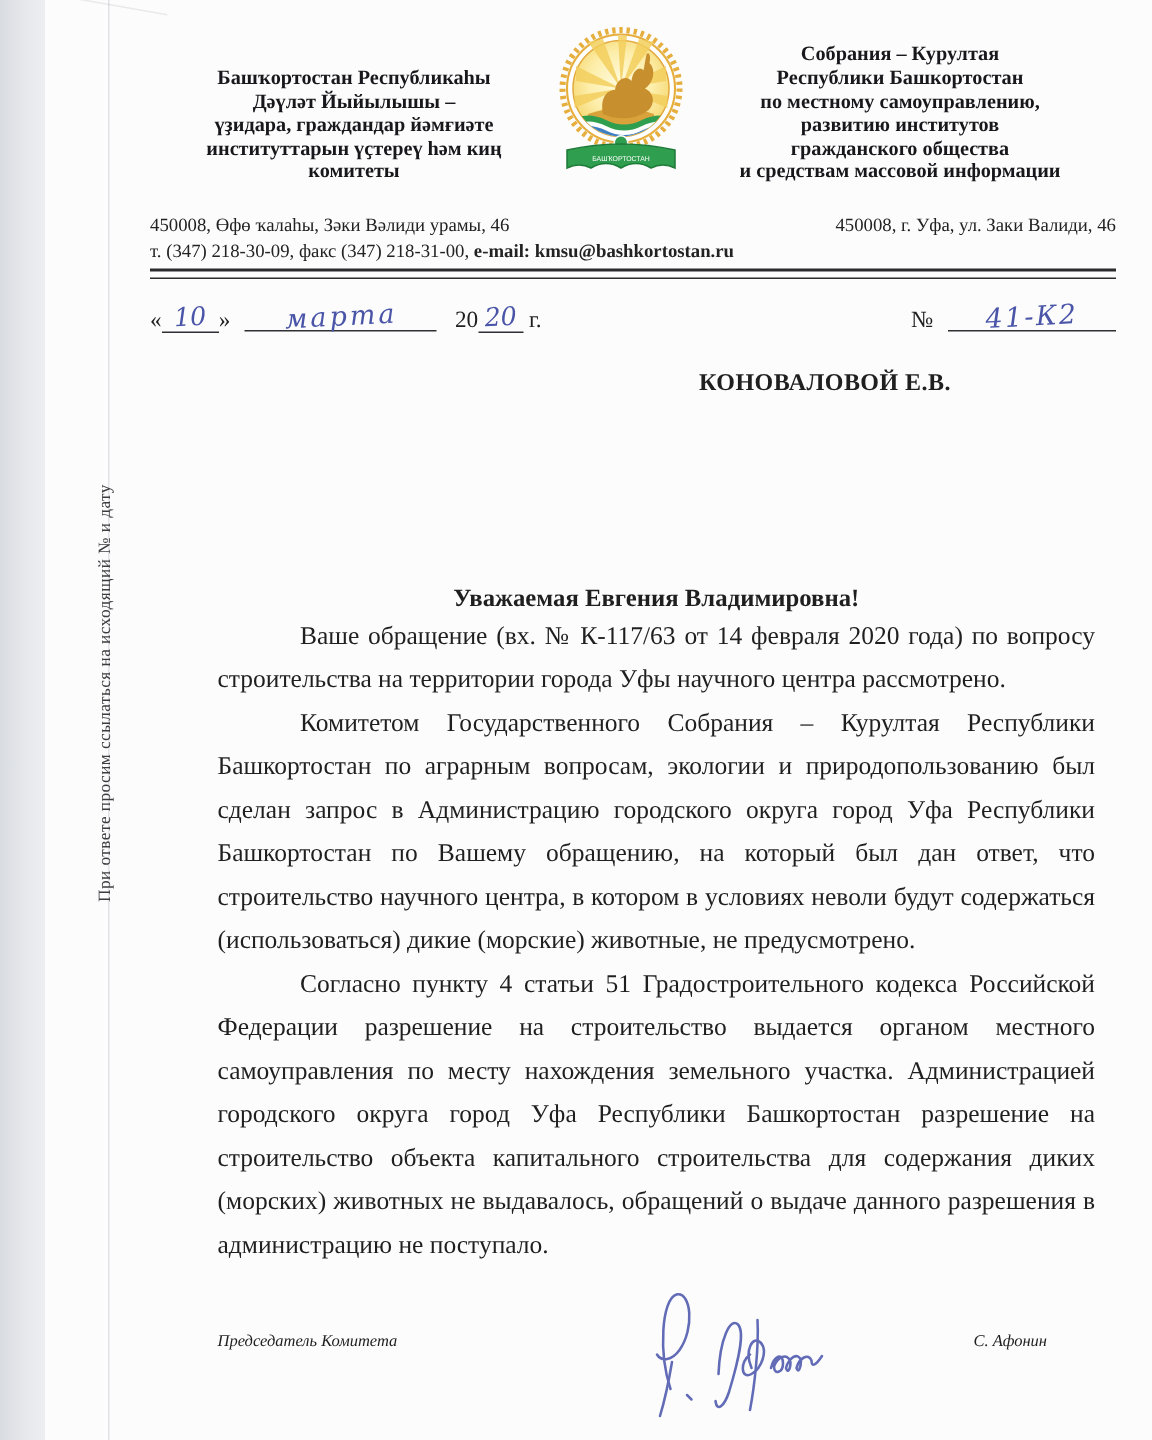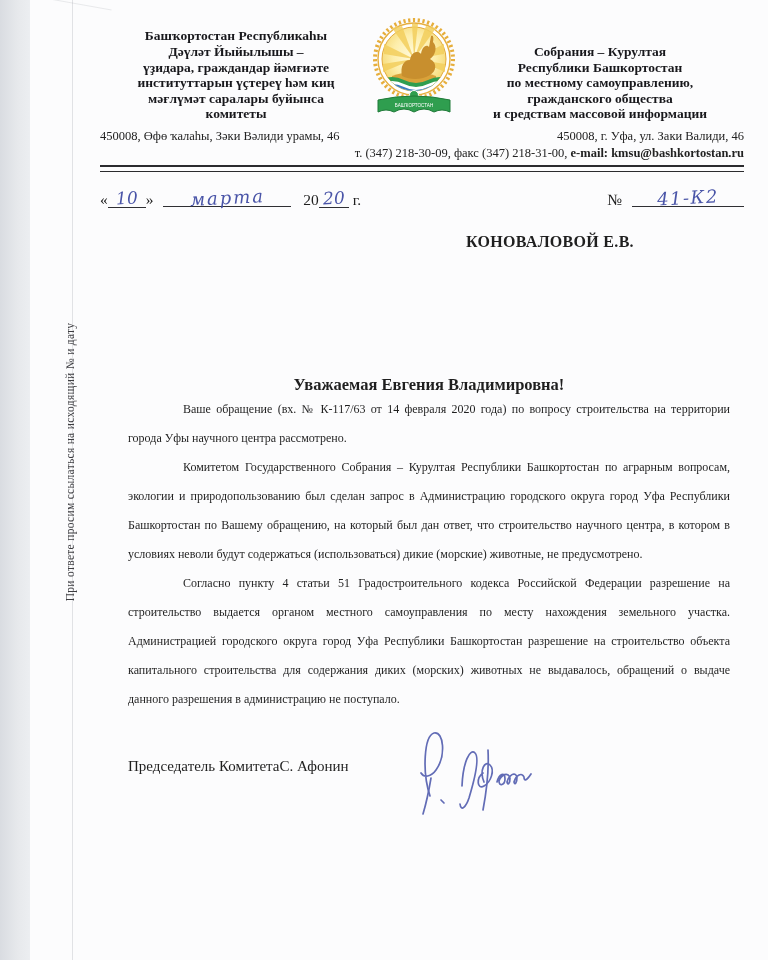--- a/index.html
+++ b/index.html
@@ -22,66 +22,65 @@
   .inner{position:absolute;left:100px;top:0;width:644px;}
 
   
   .org-row{display:flex;align-items:flex-end;padding-top:14px;}
   .org{font-weight:bold;text-align:center;font-size:13.5px;line-height:15.6px;color:#18181c;}
   .org-left{width:272px;padding-top:8px;}
   .org-right{width:288px;padding-top:0;}
   .org-line{display:block;}
   .emblem-wrap{width:84px;display:flex;justify-content:center;}
 
-  .addr-row{display:flex;justify-content:space-between;font-size:12.5px;margin-top:7px;color:#222;gap:32px;}
-  .contact-row{text-align:right;font-size:12.5px;margin-top:2px;color:#222;}
+  .addr-row{display:flex;justify-content:space-between;font-size:12.5px;margin-top:21px;color:#222;gap:32px;}
+  .contact-row{text-align:left;font-size:12.5px;margin-top:2px;color:#222;}
   .contact-row b{font-weight:bold;}
   .rule{margin-top:4px;height:4px;border-top:2.5px solid #2b2b2e;border-bottom:1.3px solid #2b2b2e;}
 
   
   .ref-row{display:flex;justify-content:space-between;align-items:flex-end;margin-top:16px;font-size:15.5px;}
   .blank{display:inline-block;border-bottom:1px solid #2f2f33;text-align:center;height:18px;vertical-align:baseline;}
   .hand{
     font-family:"DejaVu Serif",serif;font-style:italic;
     color:#4a55a8;display:inline-block;transform:rotate(-3deg);
     position:relative;top:-1px;
   }
   .hand-day{font-size:17px;}
   .hand-month{font-size:18px;letter-spacing:2px;}
   .hand-year{font-size:17px;}
   .hand-num{font-size:18px;letter-spacing:1.5px;}
 
   .addressee{margin-top:24px;margin-left:310px;width:280px;text-align:center;font-weight:bold;font-size:16px;letter-spacing:.3px;}
 
   
-  .body-col{margin-left:28px;margin-right:14px;}
+  .body-col{margin-left:45px;margin-right:14px;}
   .salutation{margin-top:124px;text-align:center;font-weight:bold;font-size:16.5px;}
-  .body-col p{margin:0;font-size:12px;line-height:29px;text-align:justify;text-indent:55px;}
-  .sig-row{position:relative;display:flex;margin-top:44px;font-size:15px;padding-right:32px;}
+  .body-col p{margin:0;font-size:17px;line-height:29px;text-align:justify;text-indent:55px;}
+  .sig-row{position:relative;display:flex;justify-content:space-between;margin-top:44px;font-size:11px;padding-right:32px;font-style:italic;}
   .sig-svg{position:absolute;left:272px;top:-38px;}
 </style>
 </head>
 <body>
 
 <div class="scan">
   <div class="paper"></div>
   <div class="crease-v"></div>
   <div class="crease-d"></div>
 
   <div class="margin-note">При ответе просим ссылаться на исходящий № и дату</div>
 
   <div class="inner">
 
     <div class="org-row">
       <div class="org org-left">
         <span class="org-line">Башҡортостан  Республикаһы</span>
         <span class="org-line">Дәүләт  Йыйылышы  –</span>
         <span class="org-line">үҙидара,  граждандар  йәмғиәте</span>
         <span class="org-line">институттарын  үҫтереү  һәм  киң</span>
-        <span class="org-line">мәғлүмәт  саралары  буйынса</span>
         <span class="org-line">комитеты</span>
       </div>
 
       <div class="emblem-wrap">
         <svg width="84" height="108" viewBox="0 0 84 108">
           <defs>
             <radialGradient id="sun" cx="50%" cy="45%" r="60%">
               <stop offset="0%" stop-color="#fffbe0"></stop>
               <stop offset="55%" stop-color="#fdeeab"></stop>
               <stop offset="100%" stop-color="#f4d468"></stop>
@@ -118,20 +117,21 @@
 
           <path d="M6,86 Q42,78 78,86 L78,98 Q70,94 62,98 Q52,92 42,98 Q32,92 22,98 Q14,94 6,98 Z" fill="#2f9e4f" stroke="#1f7a38" stroke-width="1"></path>
           <text x="42" y="93" text-anchor="middle" font-size="4.6" fill="#ffffff" font-family="Liberation Sans, sans-serif">БАШҠОРТОСТАН</text>
         </svg>
       </div>
 
       <div class="org org-right">
         <span class="org-line">Собрания  –  Курултая</span>
         <span class="org-line">Республики  Башкортостан</span>
         <span class="org-line">по  местному  самоуправлению,</span>
+        <span class="org-line">развитию  институтов</span>
         <span class="org-line">гражданского  общества</span>
         <span class="org-line">и  средствам  массовой  информации</span>
       </div>
     </div>
 
     <div class="addr-row">
       <span>450008, Өфө ҡалаһы, Зәки Вәлиди урамы, 46</span>
       <span>450008, г. Уфа, ул. Заки Валиди, 46</span>
     </div>
 

